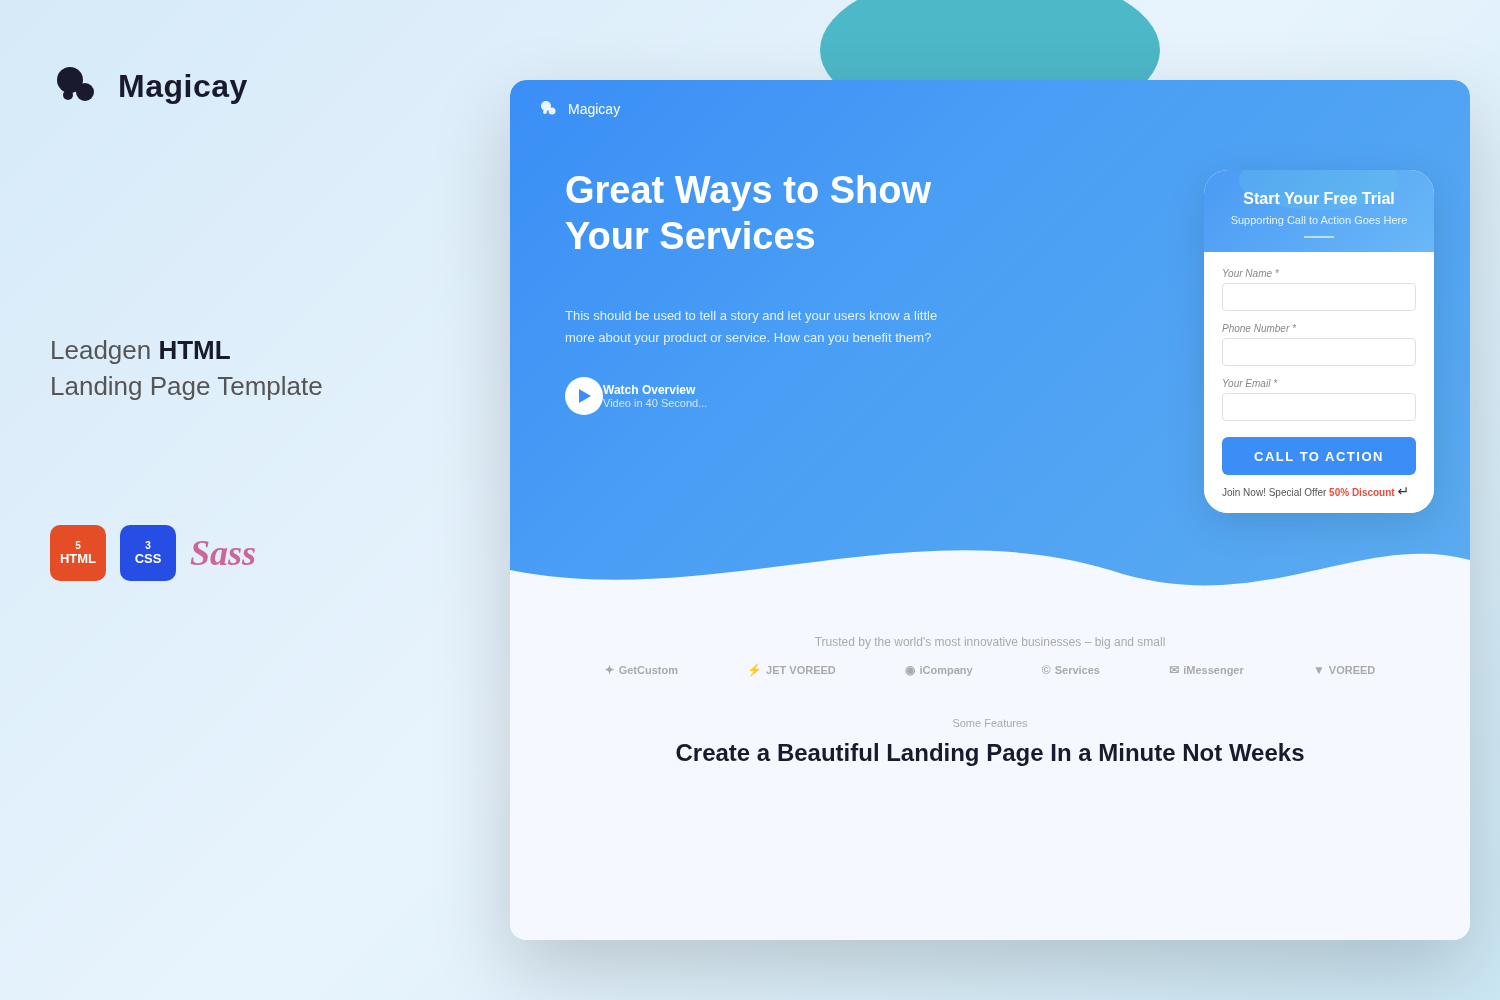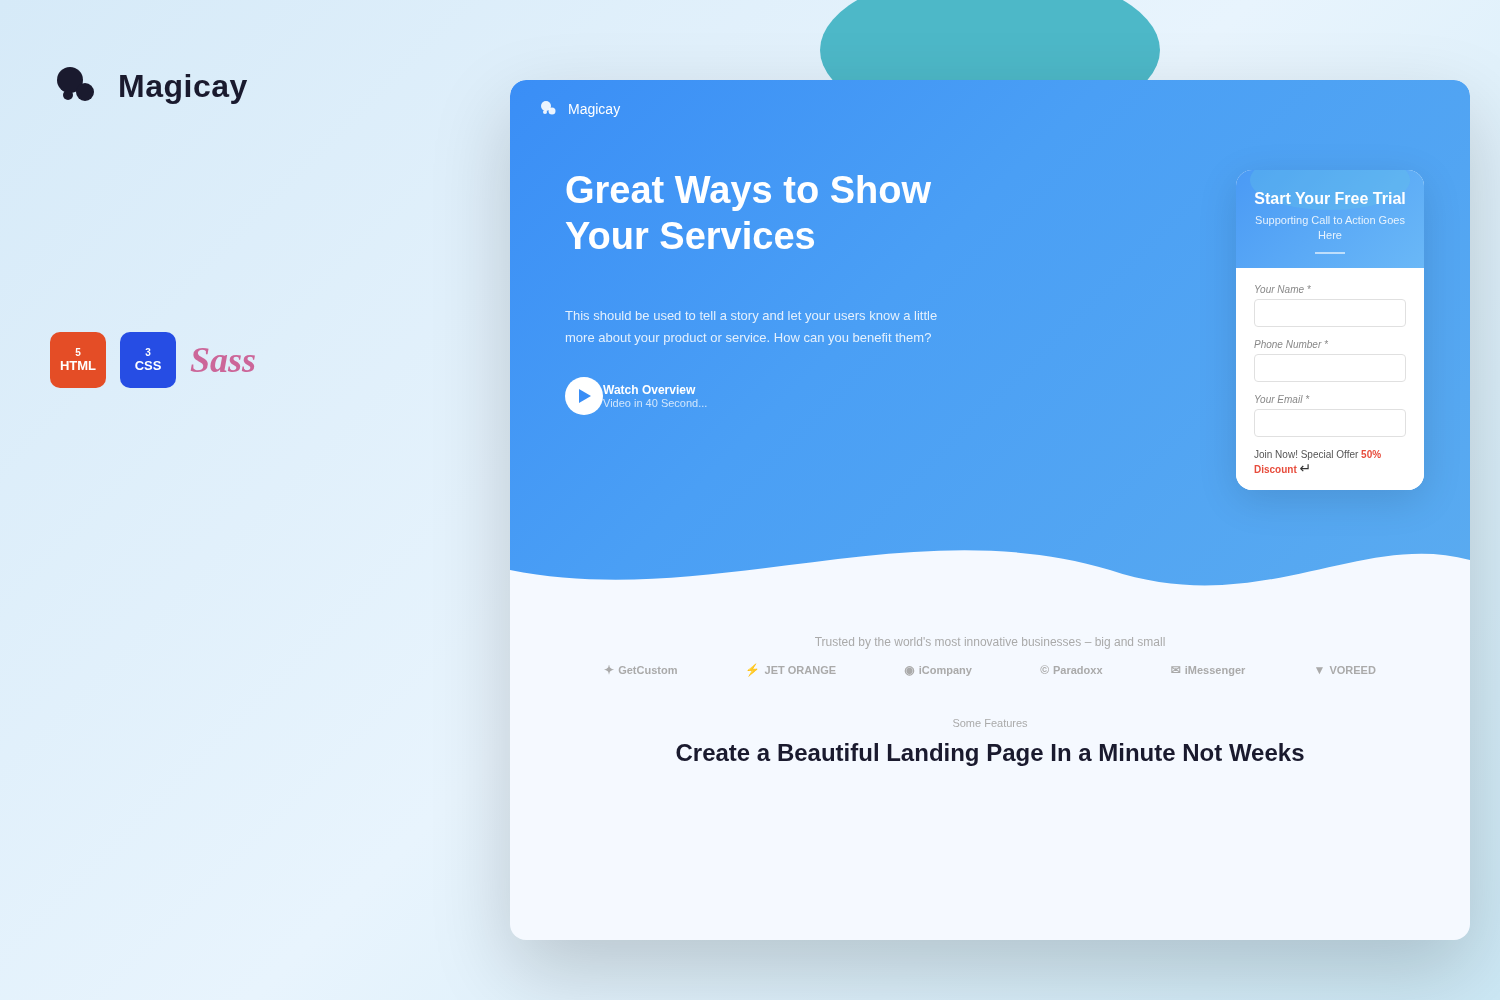--- a/index.html
+++ b/index.html
@@ -246,24 +246,24 @@
 
     .play-sublabel {
       color: rgba(255,255,255,0.75);
       font-size: 11px;
     }
 
     
     .cta-card {
       position: absolute;
       top: 90px;
-      right: 46px;
-      width: 188px;
+      right: 36px;
+      width: 230px;
       background: white;
-      border-radius: 16px;
+      border-radius: 24px;
       box-shadow: 0 10px 40px rgba(0,0,0,0.12);
       overflow: hidden;
     }
 
     .cta-card-header {
       background: linear-gradient(135deg, #4a9af5 0%, #6ab8f7 100%);
       padding: 20px 18px 14px;
       text-align: center;
       position: relative;
     }
@@ -429,20 +429,26 @@
   <div class="brand-logo">
 
     <svg class="logo-icon" viewBox="0 0 52 52" fill="none" xmlns="http://www.w3.org/2000/svg">
       <circle cx="20" cy="20" r="13" fill="#1a1a2e"></circle>
       <circle cx="35" cy="32" r="9" fill="#1a1a2e"></circle>
       <circle cx="18" cy="35" r="5" fill="#1a1a2e"></circle>
     </svg>
     <span class="brand-name">Magicay</span>
   </div>
 
+  <div class="tagline">
+    <div class="tagline-line1">
+      <span>Leadgen </span><strong>HTML</strong>
+    </div>
+    <div class="tagline-line1">Landing Page Template</div>
+  </div>
 
   <div class="tech-badges">
     <div class="badge-html">
       <span class="badge-num">5</span>
       <span>HTML</span>
     </div>
     <div class="badge-css">
       <span class="badge-num">3</span>
       <span>CSS</span>
     </div>
@@ -501,48 +507,49 @@
             <input class="form-input" type="text" style="">
           </div>
           <div class="form-group">
             <label class="form-label">Phone Number *</label>
             <input class="form-input" type="tel" style="">
           </div>
           <div class="form-group">
             <label class="form-label">Your Email *</label>
             <input class="form-input" type="email" style="">
           </div>
+          <button class="cta-button">CALL TO ACTION</button>
           <div class="cta-offer">
             <span>Join Now! Special Offer </span><span class="cta-offer-red">50% Discount</span>
             <span class="cta-arrow">↵</span>
           </div>
         </div>
       </div>
 
     </div>
 
     <div class="bottom-section">
       <p class="trust-text">Trusted by the world's most innovative businesses – big and small</p>
 
       <div class="logos-row">
         <div class="logo-item">
           <span class="logo-icon-sm">✦</span>
           <span>GetCustom</span>
         </div>
         <div class="logo-item">
           <span class="logo-icon-sm">⚡</span>
-          <span>JET ORANGE</span>
+          <span>JET VOREED</span>
         </div>
         <div class="logo-item">
           <span class="logo-icon-sm">◉</span>
           <span>iCompany</span>
         </div>
         <div class="logo-item">
           <span class="logo-icon-sm">©</span>
-          <span>Paradoxx</span>
+          <span>Services</span>
         </div>
         <div class="logo-item">
           <span class="logo-icon-sm">✉</span>
           <span>iMessenger</span>
         </div>
         <div class="logo-item">
           <span class="logo-icon-sm">▼</span>
           <span>VOREED</span>
         </div>
       </div>

